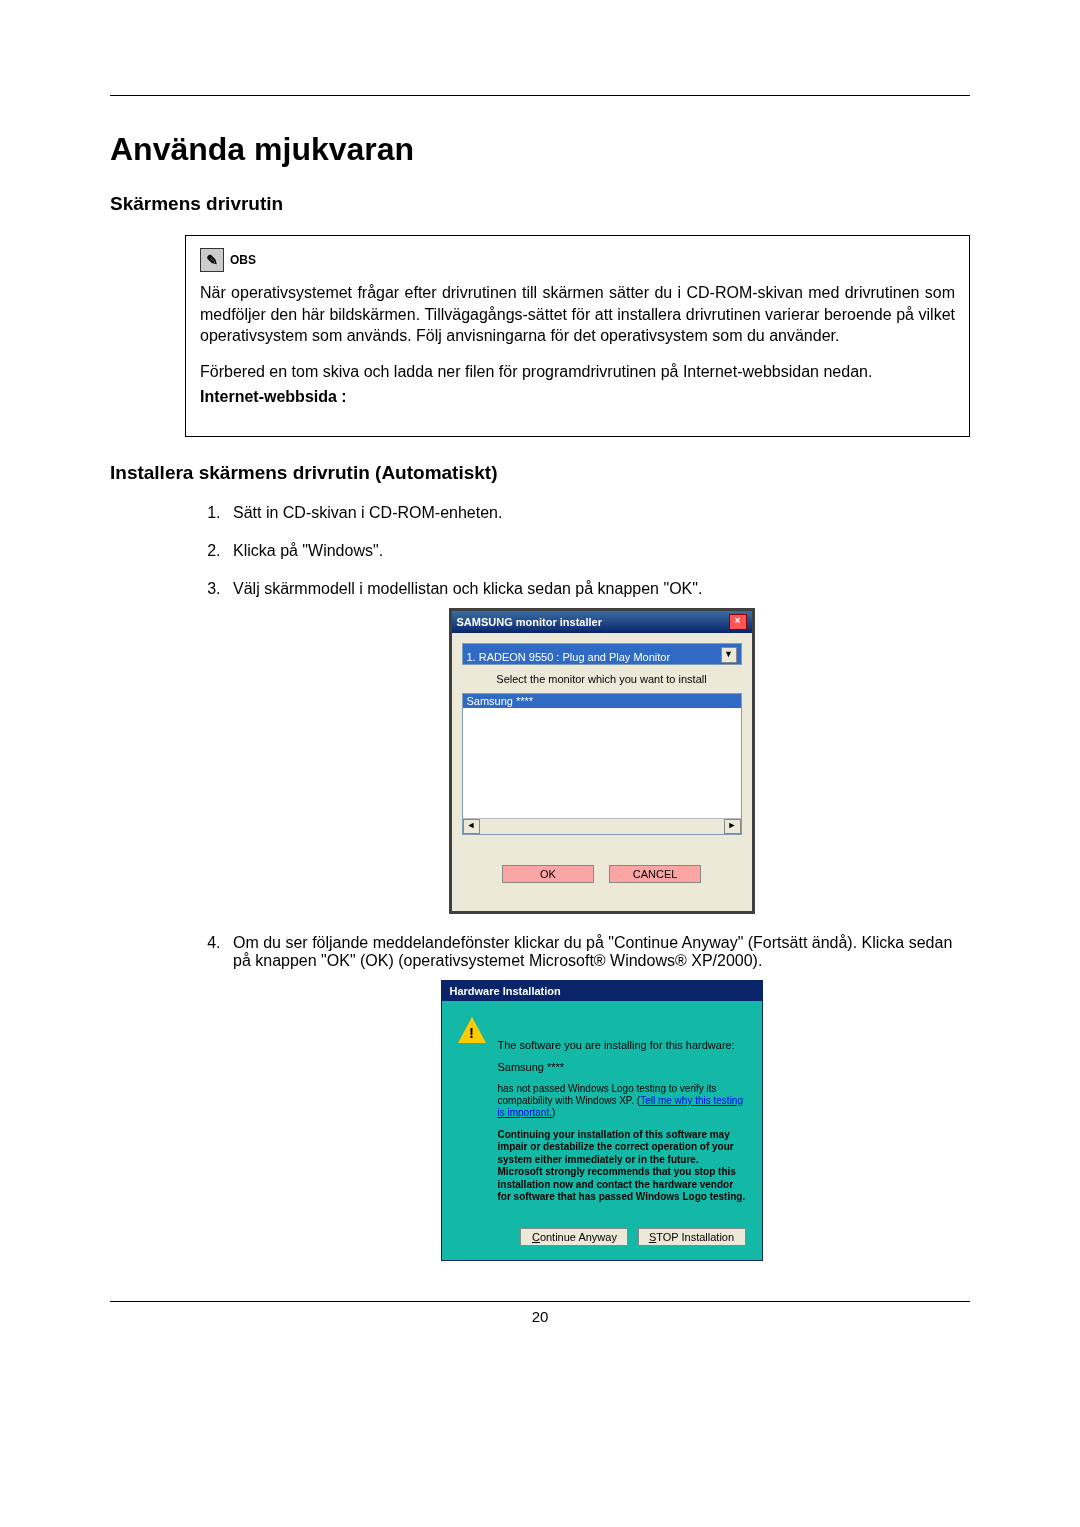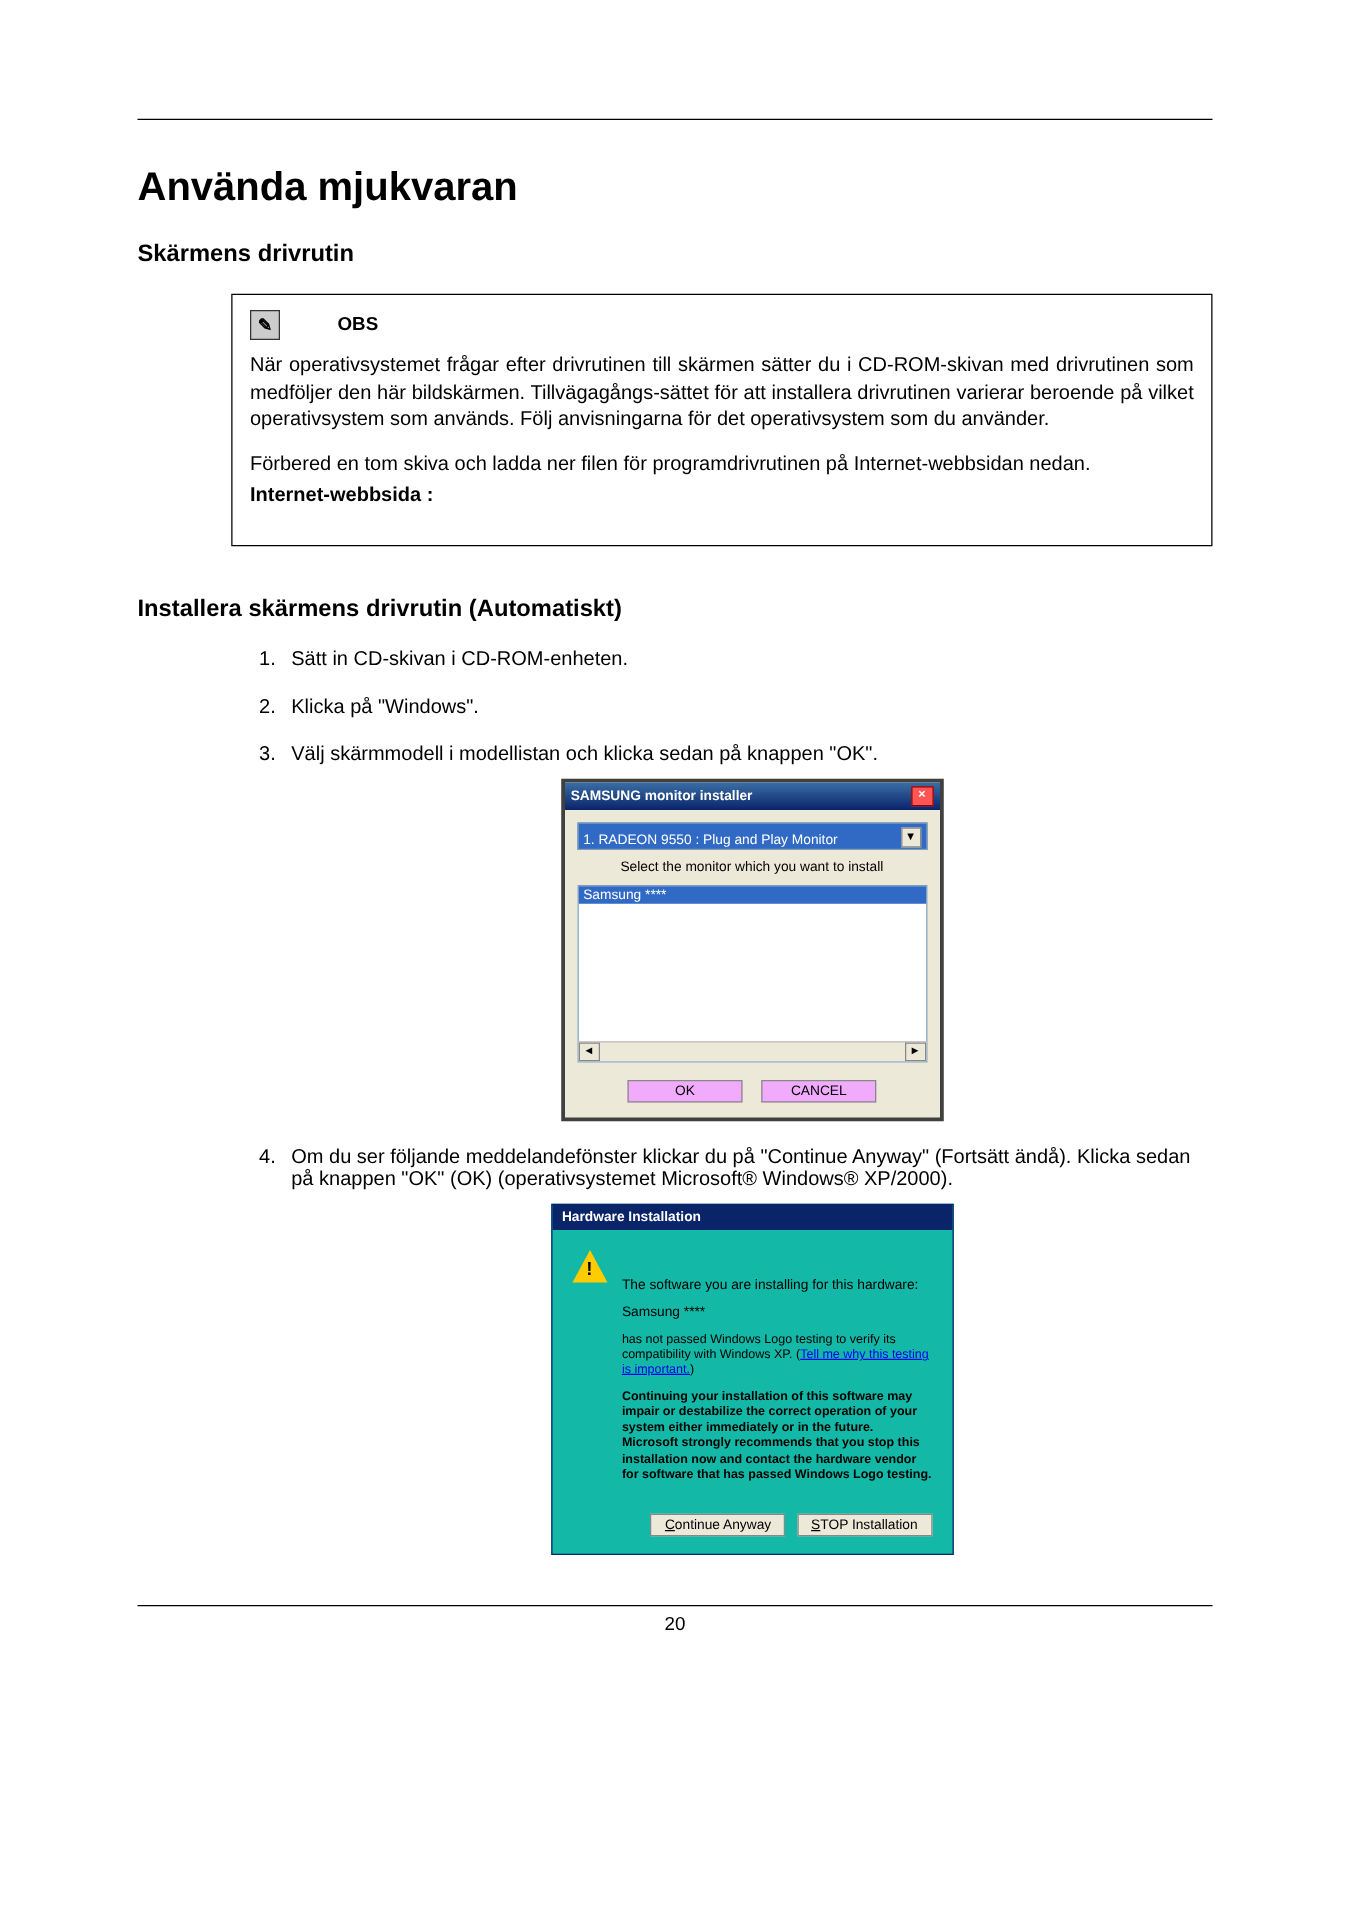--- a/index.html
+++ b/index.html
@@ -48,22 +48,21 @@
     height: 22px;
     border: 1px solid #333;
     background: #ccc;
     margin-right: 6px;
     display: flex;
     align-items: center;
     justify-content: center;
     font-size: 14px;
   }
   .note-label {
-    font-size: 15px;
-    margin-left: 40px;
+    font-size: 12px;
   }
   .note-para {
     margin: 0 0 14px 0;
     text-align: justify;
   }
   .note-para.last { margin-bottom: 0; }
   .bold { font-weight: bold; }
   ol.steps {
     margin: 0 0 0 75px;
     padding: 0 0 0 40px;
@@ -164,24 +163,24 @@
     line-height: 11px;
   }
   .dlg-btns {
     text-align: center;
     margin-top: 14px;
   }
   .dlg-btn {
     display: inline-block;
     min-width: 70px;
     padding: 2px 10px;
-    background: #f0abfc;
+    background: #fca5a5;
     border: 1px solid #888;
     font-size: 11px;
-    margin: 0 6px;
+    margin: 16px 6px;
     text-align: center;
   }
   
   .dlg2 {
     width: 320px;
     border: 1px solid #0a246a;
     background: #14b8a6;
     font-family: "Tahoma", Arial, sans-serif;
     font-size: 11px;
   }
@@ -264,21 +263,21 @@
   <div class="note-box">
     <div class="note-header">
       <span class="note-icon">✎</span>
       <span class="note-label">OBS</span>
     </div>
     <p class="note-para">När operativsystemet frågar efter drivrutinen till skärmen sätter du i CD-ROM-skivan med drivrutinen som medföljer den här bildskärmen. Tillvägagångs-sättet för att installera drivrutinen varierar beroende på vilket operativsystem som används. Följ anvisningarna för det operativsystem som du använder.</p>
     <p class="note-para" style="margin-bottom:4px">Förbered en tom skiva och ladda ner filen för programdrivrutinen på Internet-webbsidan nedan.</p>
     <p class="note-para bold" style="margin-bottom:14px">Internet-webbsida :</p>
   </div>
 
-  <h2 style="margin-top:40px">Installera skärmens drivrutin (Automatiskt)</h2>
+  <h2 style="margin-top:25px">Installera skärmens drivrutin (Automatiskt)</h2>
 
   <ol class="steps">
     <li>Sätt in CD-skivan i CD-ROM-enheten.</li>
     <li>Klicka på "Windows".</li>
     <li>
       <span>Välj skärmmodell i modellistan och klicka sedan på knappen "OK".</span>
       <div class="dialog-wrap">
         <div class="dlg">
           <div class="dlg-title">
             <span>SAMSUNG monitor installer</span>

